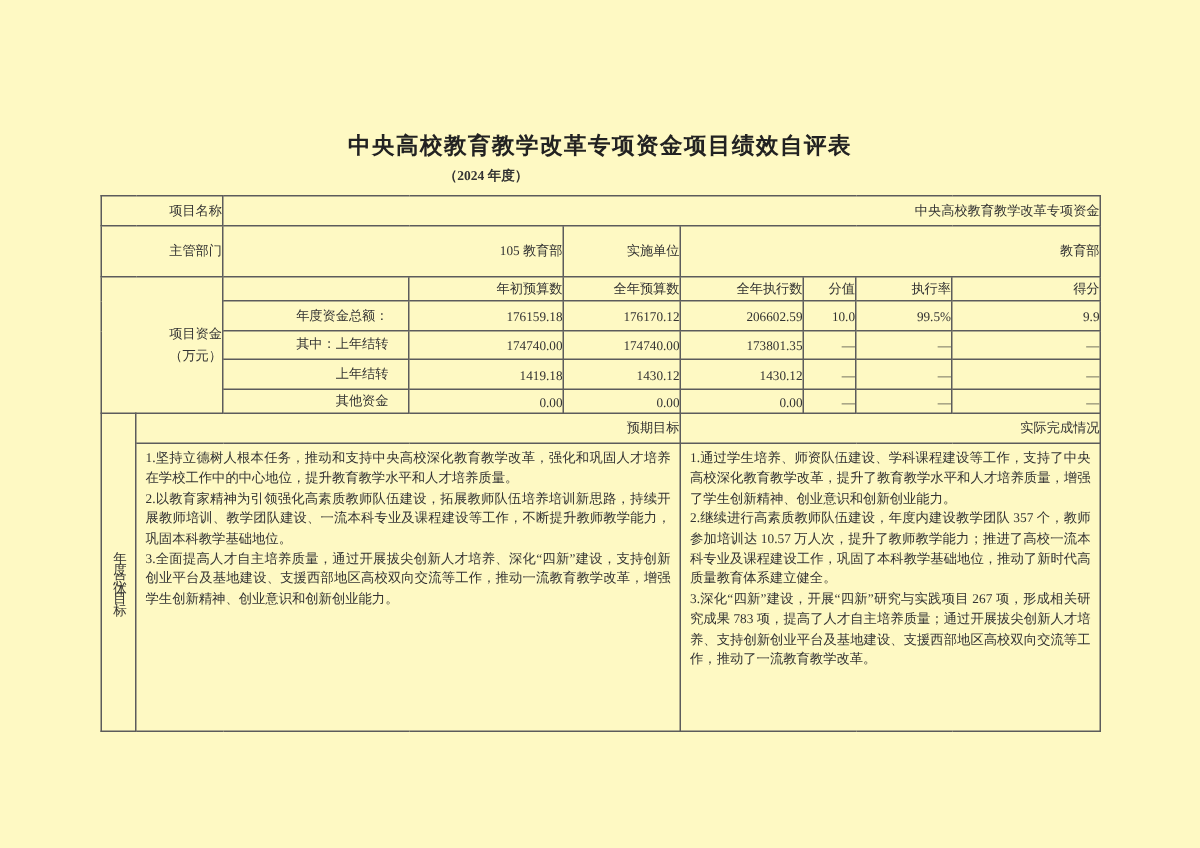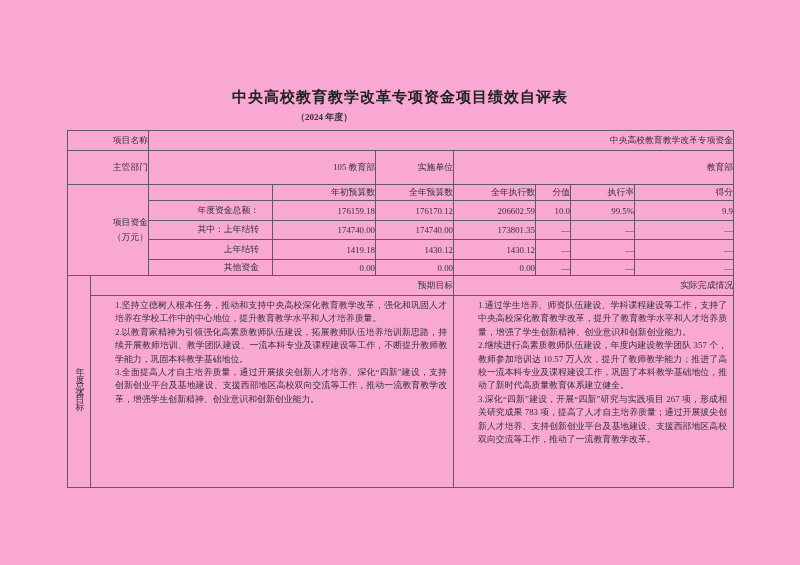--- a/index.html
+++ b/index.html
@@ -1,38 +1,38 @@
 <!DOCTYPE html>
 <html><head>
 <meta charset="utf-8">
 <style>
   html,body { margin:0; padding:0; background:#ffffff; }
   .page {
-    position:relative; width:800px; height:565px; background:#f9a8d4;
+    position:relative; width:800px; height:565px; background:#fef9c3;
     font-family:"Liberation Serif","DejaVu Serif",serif; color:#2e2e2e;
     overflow:hidden;
   }
   .doc-title {
     position:absolute; top:88px; left:0; width:800px; text-align:center;
     font-size:15px; font-weight:bold; letter-spacing:1px; color:#222;
   }
   .doc-subtitle {
     position:absolute; top:111px; left:0; width:648px; text-align:center;
     font-size:9px; font-weight:bold; color:#333;
   }
   table.main-table {
     position:absolute; left:67px; top:130px; width:666px;
     border-collapse:collapse; table-layout:fixed; font-size:8.8px; color:#333;
   }
   .main-table td {
     border:1px solid #5c5c5c; text-align:right; vertical-align:middle;
     padding:0; overflow:hidden;
   }
   td.lbl-r { text-align:right; padding-right:13px; }
-  td.txt { vertical-align:top; text-align:justify; padding:3px 6px 0 24px; }
+  td.txt { vertical-align:top; text-align:justify; padding:3px 6px 0 6px; }
   td.txt p { margin:0 0 0 0; line-height:13.4px; font-size:8.9px; text-align:justify; }
   .pre2 { white-space:pre-line; line-height:15px; }
   td.vside { padding:0; }
   .vert {
     display:inline-block; writing-mode:vertical-rl; text-orientation:upright;
     letter-spacing:7px; font-size:9px; line-height:21px;
   }
   .page-num {
     position:absolute; top:494px; left:0; width:800px; text-align:center;
     font-size:7.5px; font-weight:bold; color:#444;

